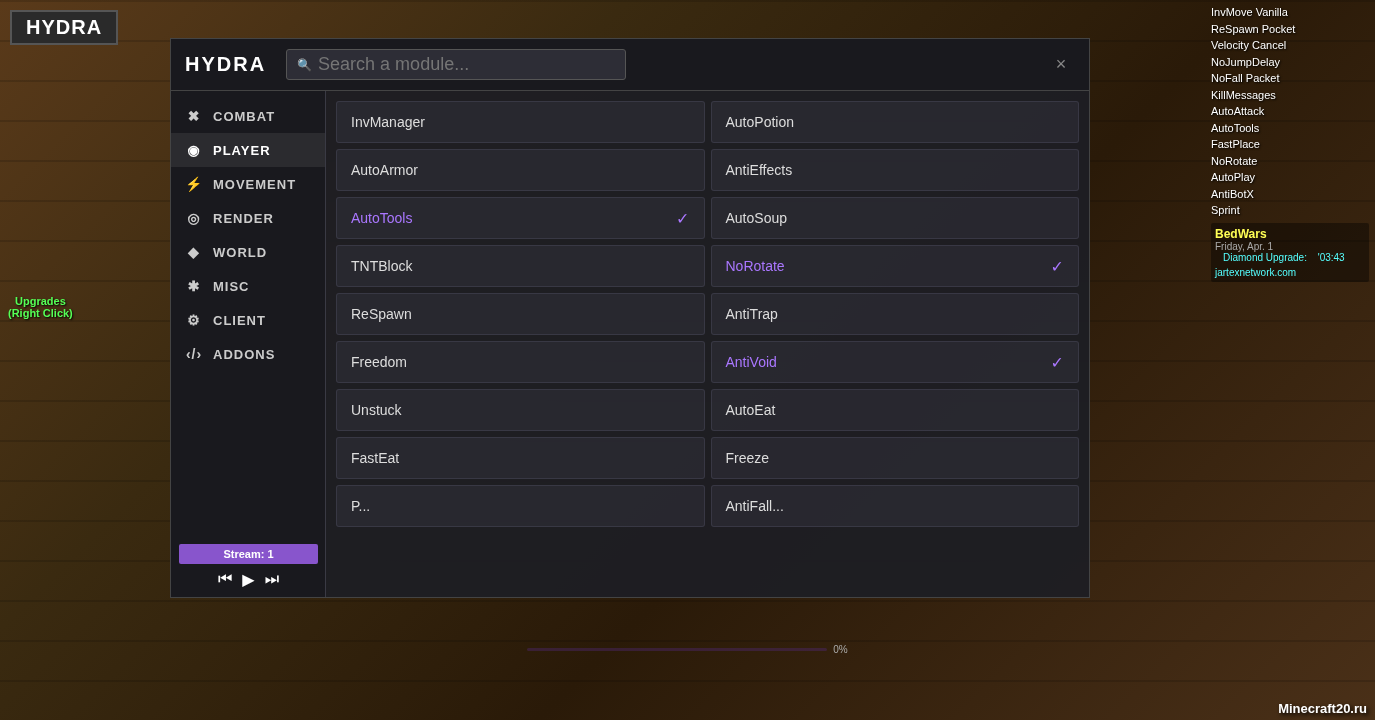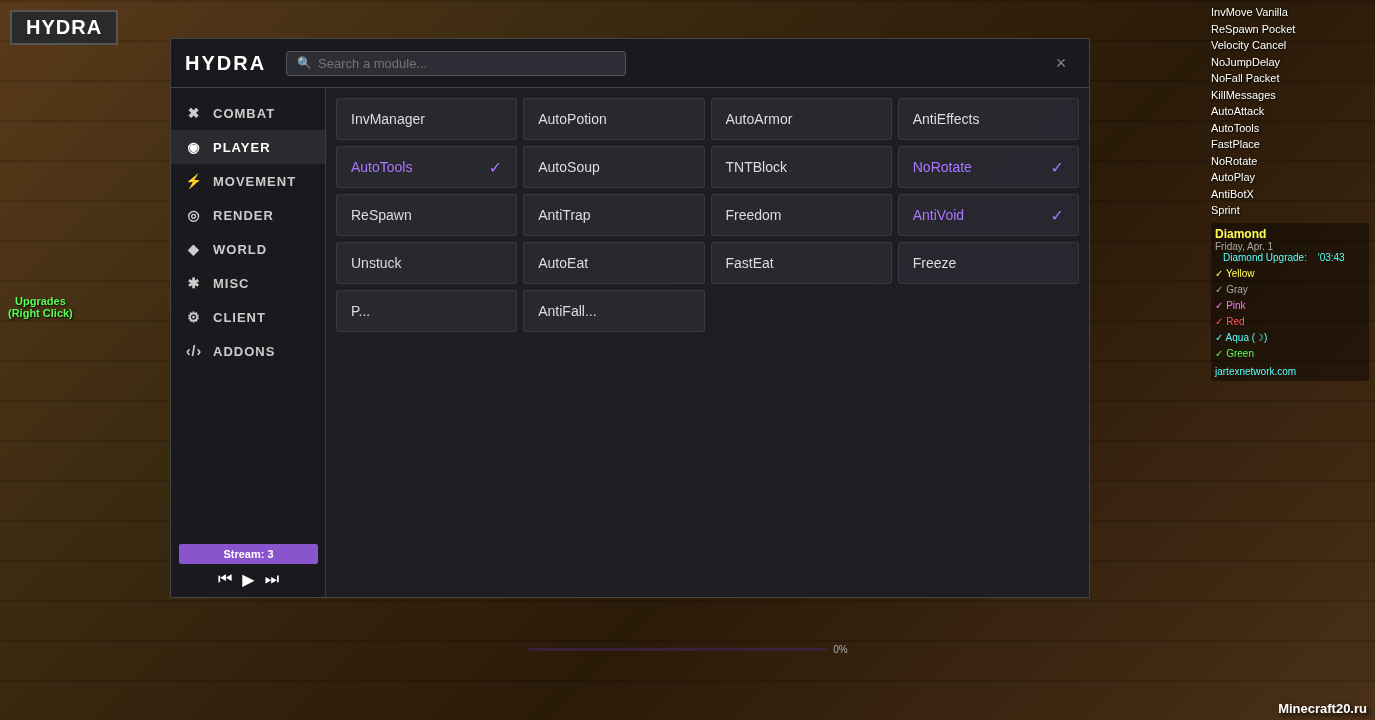--- a/index.html
+++ b/index.html
@@ -166,21 +166,21 @@
       color: #888;
       margin-right: 6px;
       font-size: 12px;
     }
 
     .search-input {
       background: transparent;
       border: none;
       outline: none;
       color: #aaa;
-      font-size: 13px;
+      font-size: 18px;
       width: 100%;
     }
 
     .close-btn {
       margin-left: auto;
       color: #888;
       font-size: 18px;
       cursor: pointer;
       width: 28px;
       height: 28px;
@@ -261,21 +261,21 @@
 
     
     .content {
       flex: 1;
       padding: 10px;
       overflow-y: auto;
     }
 
     .modules-grid {
       display: grid;
-      grid-template-columns: 1fr 1fr 1fr 1fr;
+      grid-template-columns: 1fr 1fr;
       gap: 6px;
     }
 
     .module-item {
       background: rgba(50,50,60,0.5);
       border: 1px solid rgba(80,80,100,0.4);
       border-radius: 3px;
       padding: 10px 14px;
       display: flex;
       align-items: center;
@@ -368,34 +368,26 @@
       <div class="hud-line">KillMessages</div>
       <div class="hud-line">AutoAttack</div>
       <div class="hud-line">AutoTools</div>
       <div class="hud-line">FastPlace</div>
       <div class="hud-line">NoRotate</div>
       <div class="hud-line">AutoPlay</div>
       <div class="hud-line">AntiBotX</div>
       <div class="hud-line">Sprint</div>
     </div>
   <div class="hud-box">
-    <div class="title">Diamond</div>
+    <div class="title">BedWars</div>
     <div class="subtitle">Friday, Apr. 1</div>
     <div class="upgrade">
       <span>Diamond Upgrade:</span>
       <span>'03:43</span>
     </div>
-    <div class="color-list" id="color-list-container">
-        <div class="cl yellow">✓ Yellow</div>
-        <div class="cl gray">✓ Gray</div>
-        <div class="cl pink">✓ Pink</div>
-        <div class="cl red">✓ Red</div>
-        <div class="cl aqua">✓ Aqua (☽)</div>
-        <div class="cl green">✓ Green</div>
-      </div>
     <div class="hud-url">jartexnetwork.com</div>
   </div>
 </div>
 
 <div class="panel">
 
   <div class="panel-header">
     <span class="panel-title">HYDRA</span>
     <div class="search-box">
       <span class="search-icon-span">🔍</span>
@@ -435,21 +427,21 @@
           <div class="sidebar-item">
             <span class="icon">⚙</span>
             <span>CLIENT</span>
           </div>
           <div class="sidebar-item">
             <span class="icon">‹/›</span>
             <span>ADDONS</span>
           </div>
         </div>
       <div class="sidebar-bottom">
-        <div class="stream-btn">Stream: 3</div>
+        <div class="stream-btn">Stream: 1</div>
         <div class="stream-controls">
           <span>⏮</span>
           <span>▶</span>
           <span>⏭</span>
         </div>
       </div>
     </div>
 
     <div class="content">
       <div class="modules-grid" id="modules-grid">

